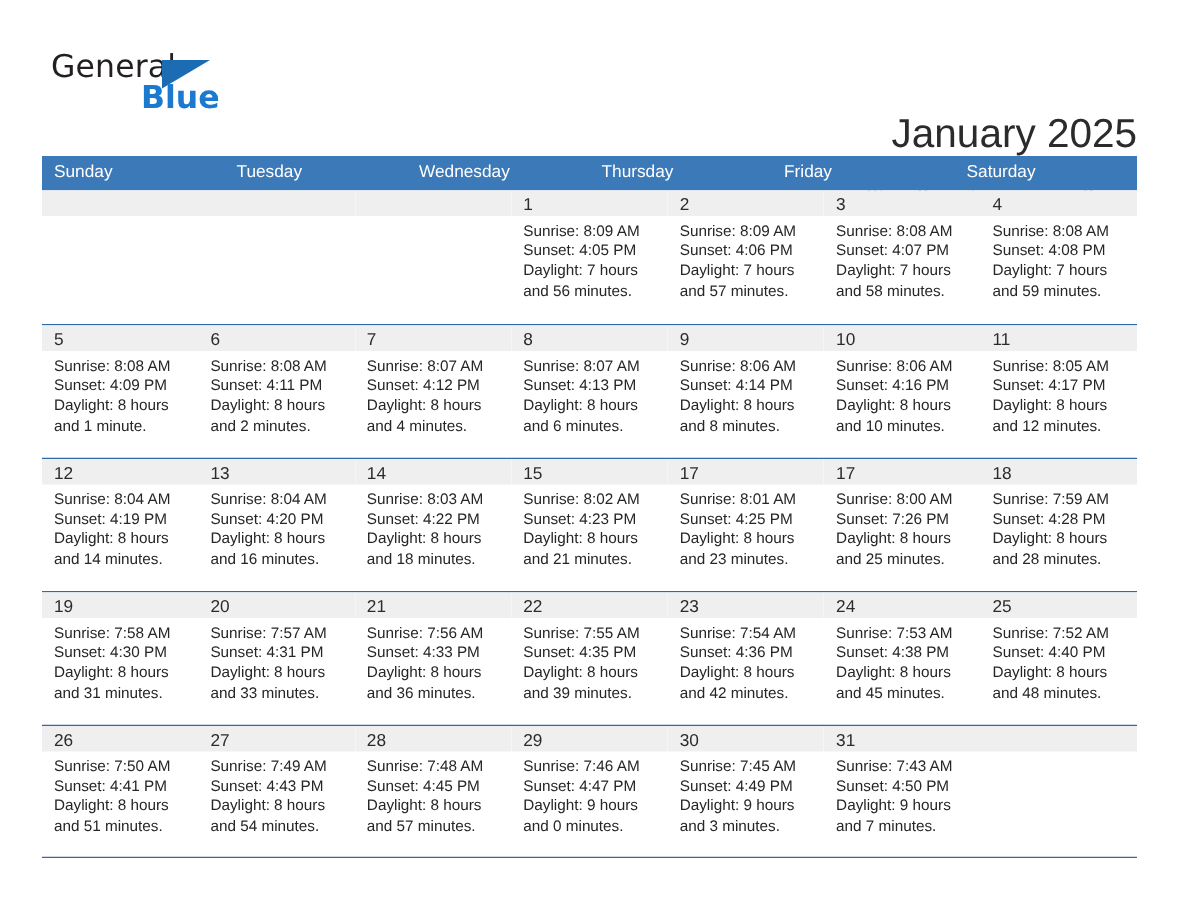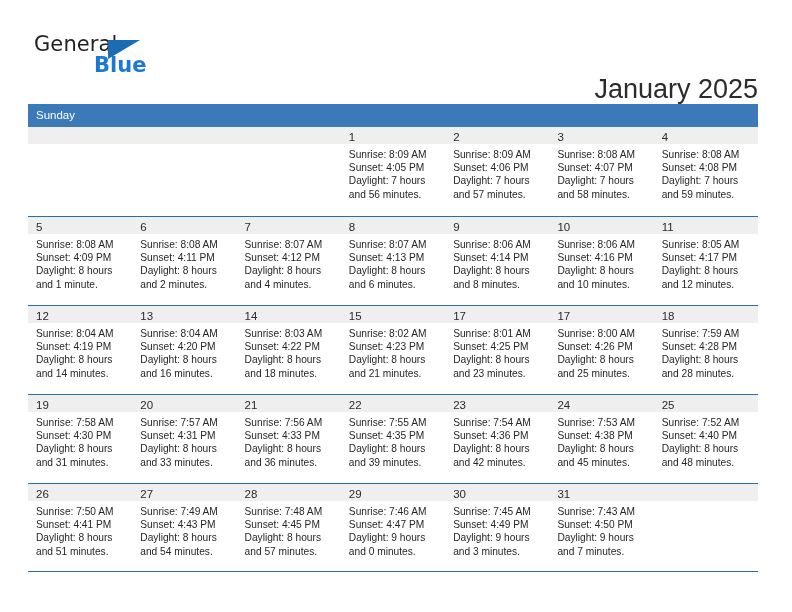--- a/index.html
+++ b/index.html
@@ -93,21 +93,20 @@
   .calendar {
     position: absolute;
     left: 28px;
     top: 104px;
     width: 730px;
   }
   .weekday-row {
     display: flex;
     background: #3b79b8;
     height: 23px;
-    flex-direction: column;
   }
   .weekday {
     flex: 1 1 0;
     min-width: 0;
     color: #ffffff;
     font-size: 11.5px;
     line-height: 23px;
     padding-left: 8px;
     box-sizing: border-box;
     white-space: nowrap;
@@ -343,21 +342,21 @@
               <div>Sunrise: 8:01 AM</div>
               <div>Sunset: 4:25 PM</div>
               <div>Daylight: 8 hours</div>
               <div>and 23 minutes.</div>
             </div>
           </div>
           <div class="day-cell">
             <div class="day-head"><span class="day-num">17</span></div>
             <div class="day-body">
               <div>Sunrise: 8:00 AM</div>
-              <div>Sunset: 4:26 PM</div>
+              <div>Sunset: 7:26 PM</div>
               <div>Daylight: 8 hours</div>
               <div>and 25 minutes.</div>
             </div>
           </div>
           <div class="day-cell">
             <div class="day-head"><span class="day-num">18</span></div>
             <div class="day-body">
               <div>Sunrise: 7:59 AM</div>
               <div>Sunset: 4:28 PM</div>
               <div>Daylight: 8 hours</div>

